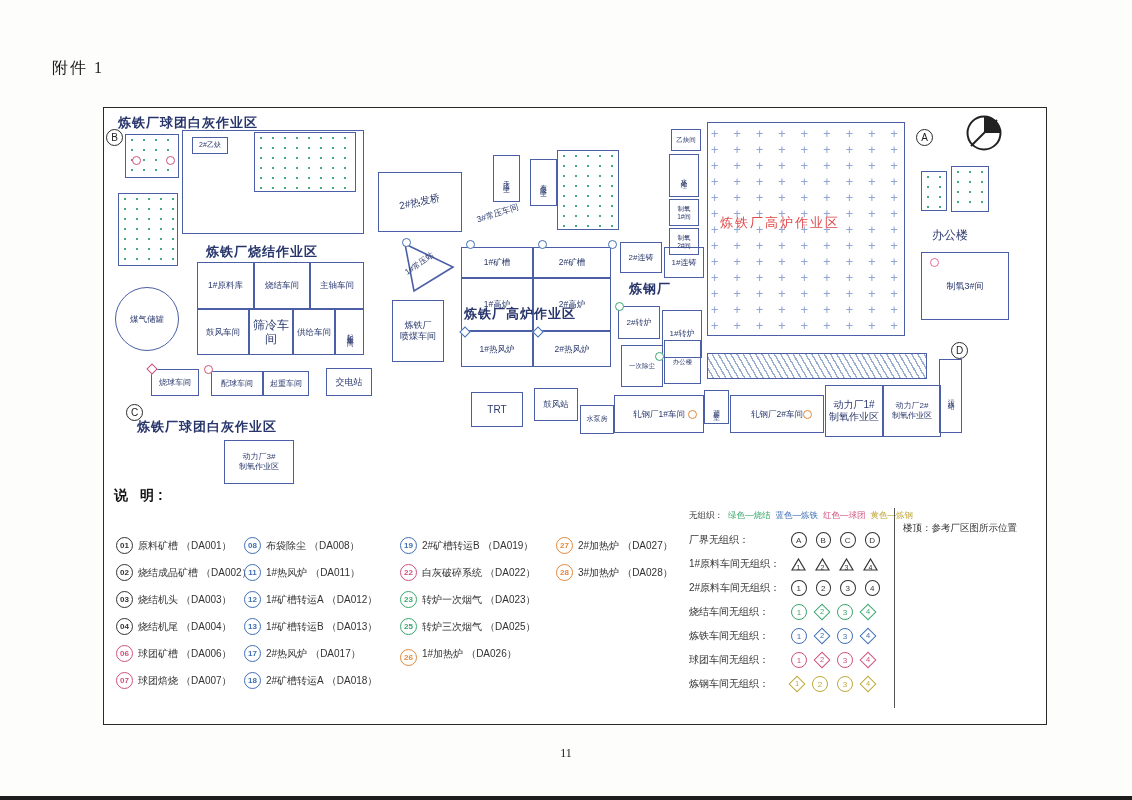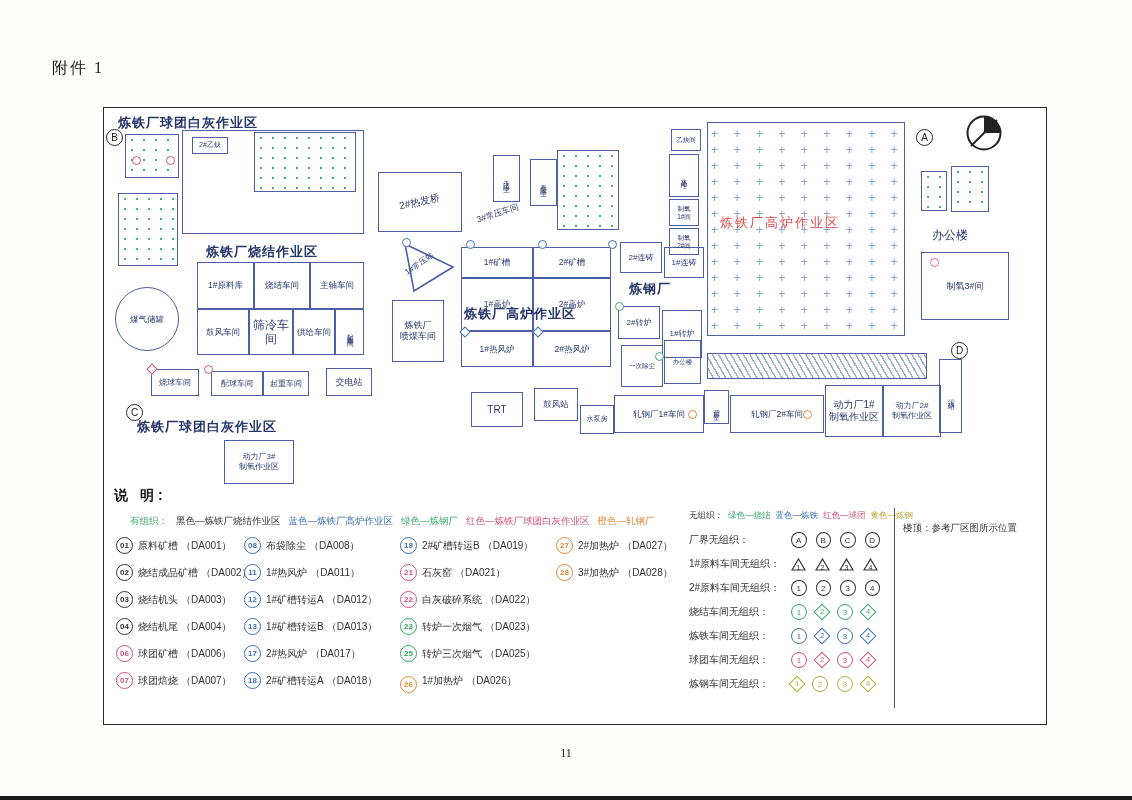--- a/index.html
+++ b/index.html
@@ -262,21 +262,20 @@
         <div class="mi mi-marker diamond" style="color: rgb(63, 111, 181); left: 430px; top: 220px;"></div>
         <div class="mi mi-marker" style="color: rgb(63, 111, 181); left: 298px; top: 130px;"></div>
         <div class="mi mi-marker" style="color: rgb(58, 167, 109); left: 511px; top: 194px;"></div>
         <div class="mi mi-marker" style="color: rgb(58, 167, 109); left: 551px; top: 244px;"></div>
         <div class="mi mi-marker" style="color: rgb(224, 136, 58); left: 584px; top: 302px;"></div>
         <div class="mi mi-marker" style="color: rgb(224, 136, 58); left: 699px; top: 302px;"></div>
         <div class="mi mi-marker" style="color: rgb(224, 106, 160); left: 826px; top: 150px;"></div>
       </div>
 
     <div class="legend-title">说 明:</div>
-    <div class="org-key" id="org-key"><span style="color: rgb(58, 167, 109);">有组织：</span><span style="color: rgb(51, 51, 51);">黑色—炼铁厂烧结作业区</span><span style="color: rgb(63, 111, 181);">蓝色—炼铁厂高炉作业区</span><span style="color: rgb(58, 167, 109);">绿色—炼钢厂</span><span style="color: rgb(208, 82, 122);">红色—炼铁厂球团白灰作业区</span><span style="color: rgb(224, 136, 58);">橙色—轧钢厂</span></div>
     <div id="legend-cols">
         <div class="lcol" style="left: 12px;">
           <div class="li">
             <span class="num" style="color: rgb(51, 51, 51);">01</span>
             <span class="nm">原料矿槽</span>
             <span class="code">（DA001）</span>
           </div>
           <div class="li">
             <span class="num" style="color: rgb(51, 51, 51);">02</span>
             <span class="nm">烧结成品矿槽</span>
@@ -333,25 +332,20 @@
             <span class="num" style="color: rgb(63, 111, 181);">18</span>
             <span class="nm">2#矿槽转运A</span>
             <span class="code">（DA018）</span>
           </div>
         </div>
         <div class="lcol" style="left: 296px;">
           <div class="li">
             <span class="num" style="color: rgb(63, 111, 181);">19</span>
             <span class="nm">2#矿槽转运B</span>
             <span class="code">（DA019）</span>
-          </div>
-          <div class="li">
-            <span class="num" style="color: rgb(208, 82, 122);">21</span>
-            <span class="nm">石灰窑</span>
-            <span class="code">（DA021）</span>
           </div>
           <div class="li">
             <span class="num" style="color: rgb(208, 82, 122);">22</span>
             <span class="nm">白灰破碎系统</span>
             <span class="code">（DA022）</span>
           </div>
           <div class="li">
             <span class="num" style="color: rgb(58, 167, 109);">23</span>
             <span class="nm">转炉一次烟气</span>
             <span class="code">（DA023）</span>

